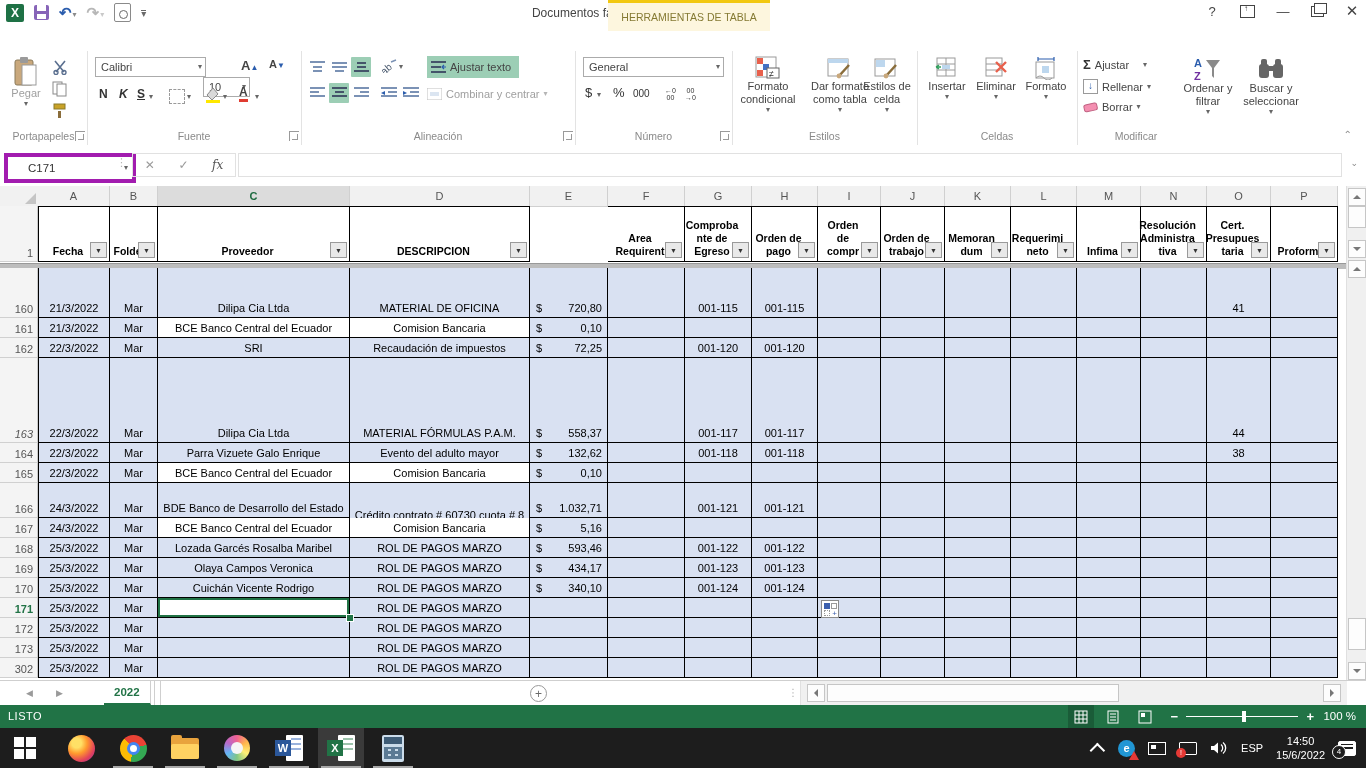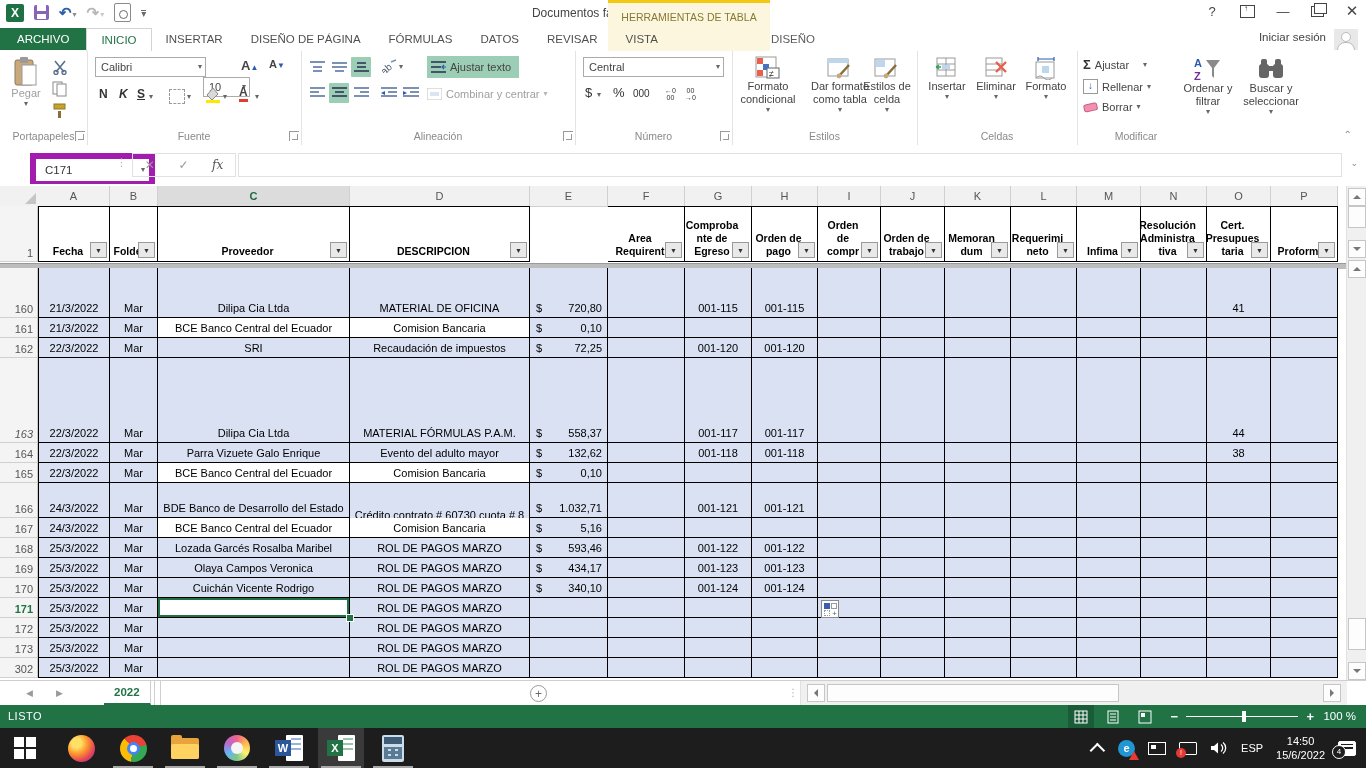--- a/index.html
+++ b/index.html
@@ -52,21 +52,21 @@
   .sbtn{display:inline-flex;align-items:center;justify-content:center;height:20px;min-width:20px;border-radius:1px;}
   .sbtn.on{background:#9CCEB5;}
   .fco{font-weight:bold;font-size:12px;color:#333;}
   .disab{color:#9f9f9f;}
   .grnbtn{background:#9CCEB5;}
   .sum{font-size:13px;font-weight:bold;color:#333;}
   .smalltxt{font-size:7px;line-height:7px;text-align:center;color:#333;}
   .collapse{position:absolute;right:14px;bottom:6px;color:#8a8a8a;font-size:10px;}
   
   .fbar{position:absolute;left:0;top:146px;width:1366px;height:38px;background:#fff;}
-  .namebox{position:absolute;left:4px;top:7px;width:104px;height:22px;border:6px solid #a21caf;font-size:11.5px;color:#333;line-height:22px;padding-left:9px;margin-left:26px;}
+  .namebox{position:absolute;left:4px;top:7px;width:104px;height:22px;border:4px solid #a21caf;font-size:11.5px;color:#333;line-height:22px;padding-left:20px;}
   .namebox .dd{position:absolute;right:4px;top:7px;}
   .fdots{position:absolute;left:116px;top:10px;color:#b5b5b5;font-size:11px;letter-spacing:0;}
   .fbtns{position:absolute;left:132px;top:7px;width:102px;height:22px;border:1px solid #E1E1E1;display:flex;align-items:center;justify-content:space-around;color:#9a9a9a;font-size:12px;}
   .fx{font-family:"DejaVu Serif",serif;font-style:italic;color:#555;}
   .finput{position:absolute;left:238px;top:7px;width:1102px;height:22px;border:1px solid #E1E1E1;background:#fff;}
   .fexp{position:absolute;right:8px;top:12px;color:#8a8a8a;font-size:9px;}
   
   .grid{position:absolute;left:0;top:184px;width:1346px;height:496px;background:#fff;overflow:hidden;}
   .cletter{position:absolute;top:2px;height:20px;background:#F1F1F1;border-right:1px solid #D0D0D0;border-bottom:1px solid #D0D0D0;
            font-size:11px;color:#555;display:flex;align-items:center;justify-content:center;}
@@ -188,36 +188,20 @@
     <div class="ctxhead">HERRAMIENTAS DE TABLA</div>
     <div class="winbtns">
       <span class="ic">?</span>
       <span class="ribbonopt"></span>
       <span class="ic">—</span>
       <span class="restore"></span>
       <span class="ic" style="font-size:15px">✕</span>
     </div>
   </div>
 
-  <div class="menurow">
-    <div class="ctxzone"></div>
-    <div style="position:relative;height:23px;">
-        <div class="mtab file">ARCHIVO</div>
-        <div class="mtab active">INICIO</div>
-        <div class="mtab">INSERTAR</div>
-        <div class="mtab">DISEÑO DE PÁGINA</div>
-        <div class="mtab">FÓRMULAS</div>
-        <div class="mtab">DATOS</div>
-        <div class="mtab">REVISAR</div>
-        <div class="mtab">VISTA</div>
-        <div class="mtab ctx" style="margin-left: 85px;">DISEÑO</div>
-      </div>
-    <div class="signin">Iniciar sesión</div>
-    <div class="avatar"></div>
-  </div>
 
   <div class="ribbon">
 
     <div class="rgroup" style="left:0;width:87px">
       <div class="bigbtn" style="left:6px;top:6px;width:40px">
         <svg width="26" height="30" viewBox="0 0 26 30">
           <rect x="2" y="3" width="18" height="25" rx="2" fill="#C9A87C" stroke="#8a7a5a"></rect>
           <rect x="7" y="0" width="8" height="6" rx="1" fill="#9a9a9a"></rect>
           <rect x="9" y="8" width="14" height="20" fill="#fff" stroke="#9a9a9a"></rect>
         </svg>
@@ -352,21 +336,21 @@
             <rect x="3" y="4" width="9" height="4" fill="#dbe5f1"></rect>
           </svg>
         <span class="disab">Combinar y centrar</span>
           <span class="dd" style="color:#b5b5b5">▾</span>
       </div>
       <div class="glabel">Alineación</div>
       <span class="launcher"></span>
     </div>
 
     <div class="rgroup" style="left:575px;width:157px">
-      <div class="combo abs" style="left:8px;top:6px;width:118px"><span>Central</span><span class="dd">▾</span></div>
+      <div class="combo abs" style="left:8px;top:6px;width:118px"><span>General</span><span class="dd">▾</span></div>
       <span class="abs" style="left:10px;top:34px;font-size:13px;color:#333">$</span>
       <span class="abs dd" style="left:22px;top:40px">▾</span>
       <span class="abs" style="left:38px;top:34px;font-size:13px;color:#333">%</span>
       <span class="abs" style="left:58px;top:37px;font-size:10px;color:#333">000</span>
       <span class="abs smalltxt" style="left:90px;top:36px">←0<br>00</span>
       <span class="abs smalltxt" style="left:110px;top:36px">00<br>→0</span>
       <div class="glabel">Número</div>
       <span class="launcher"></span>
     </div>
 

